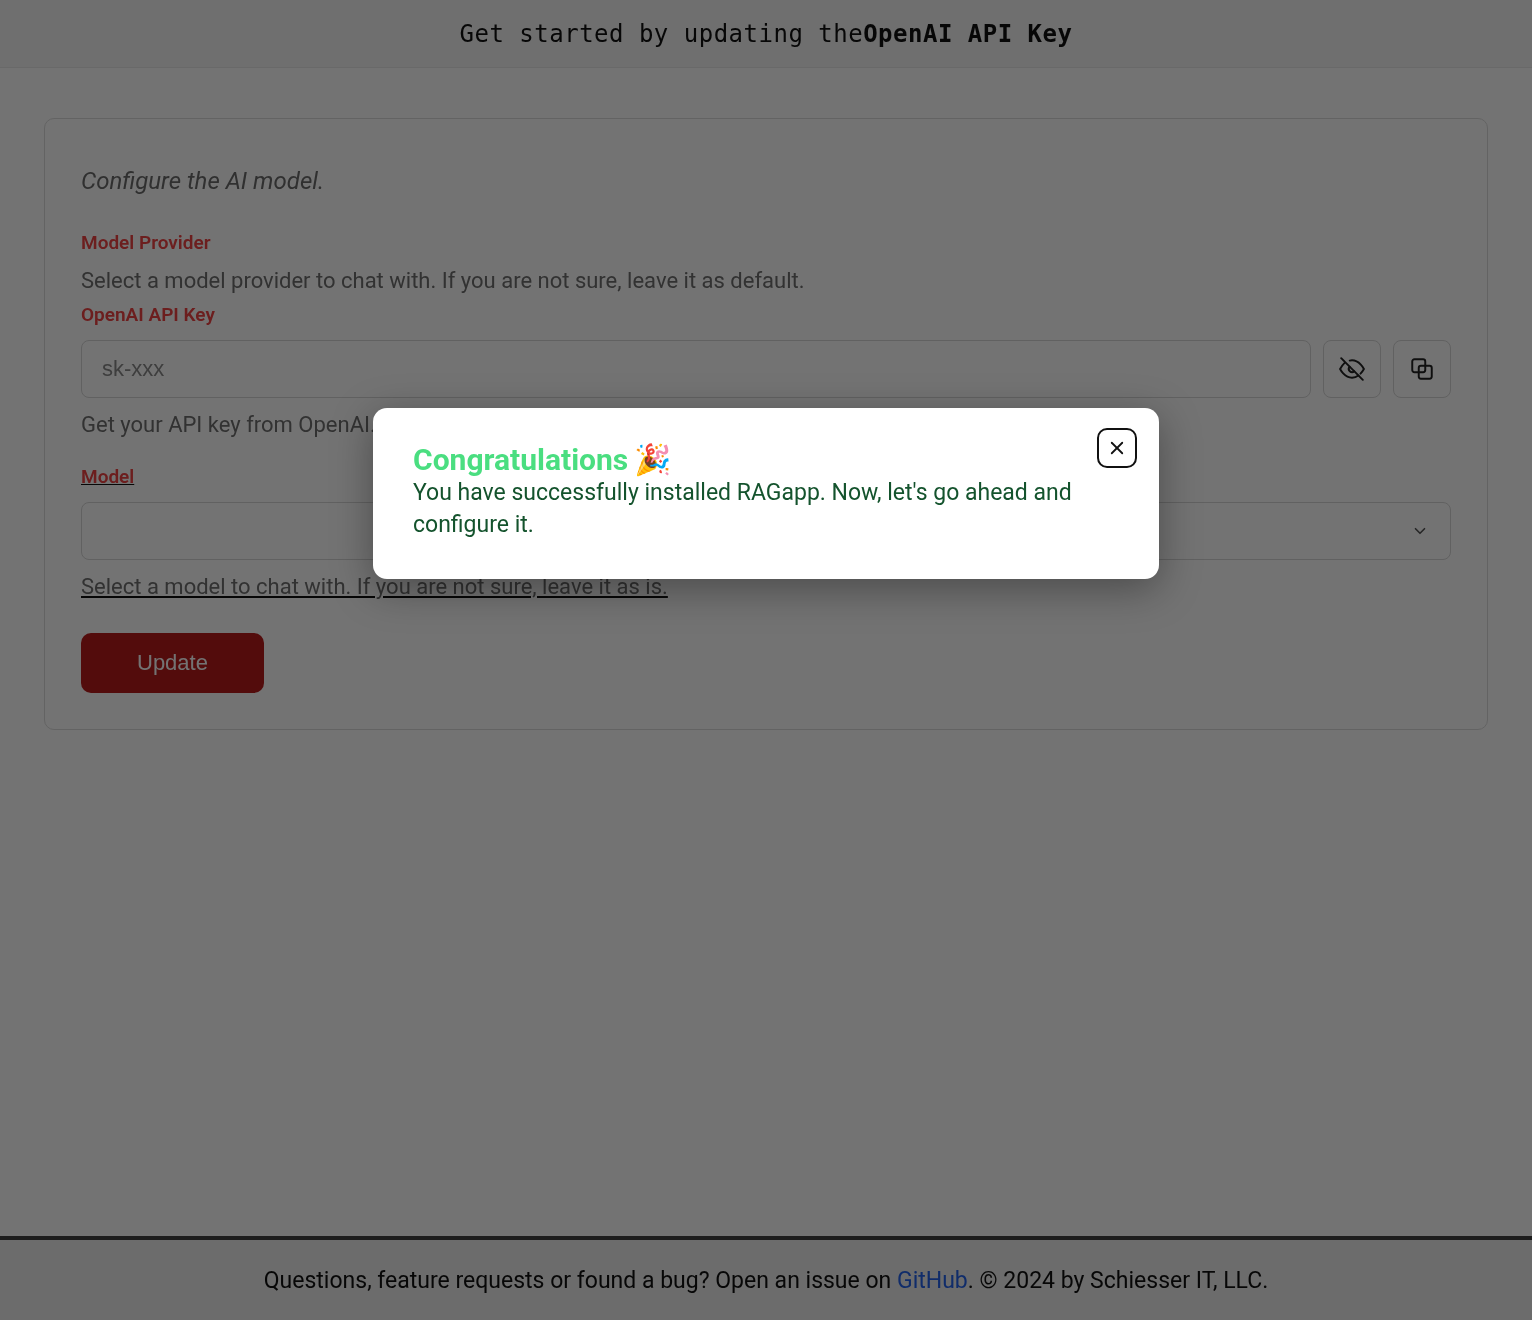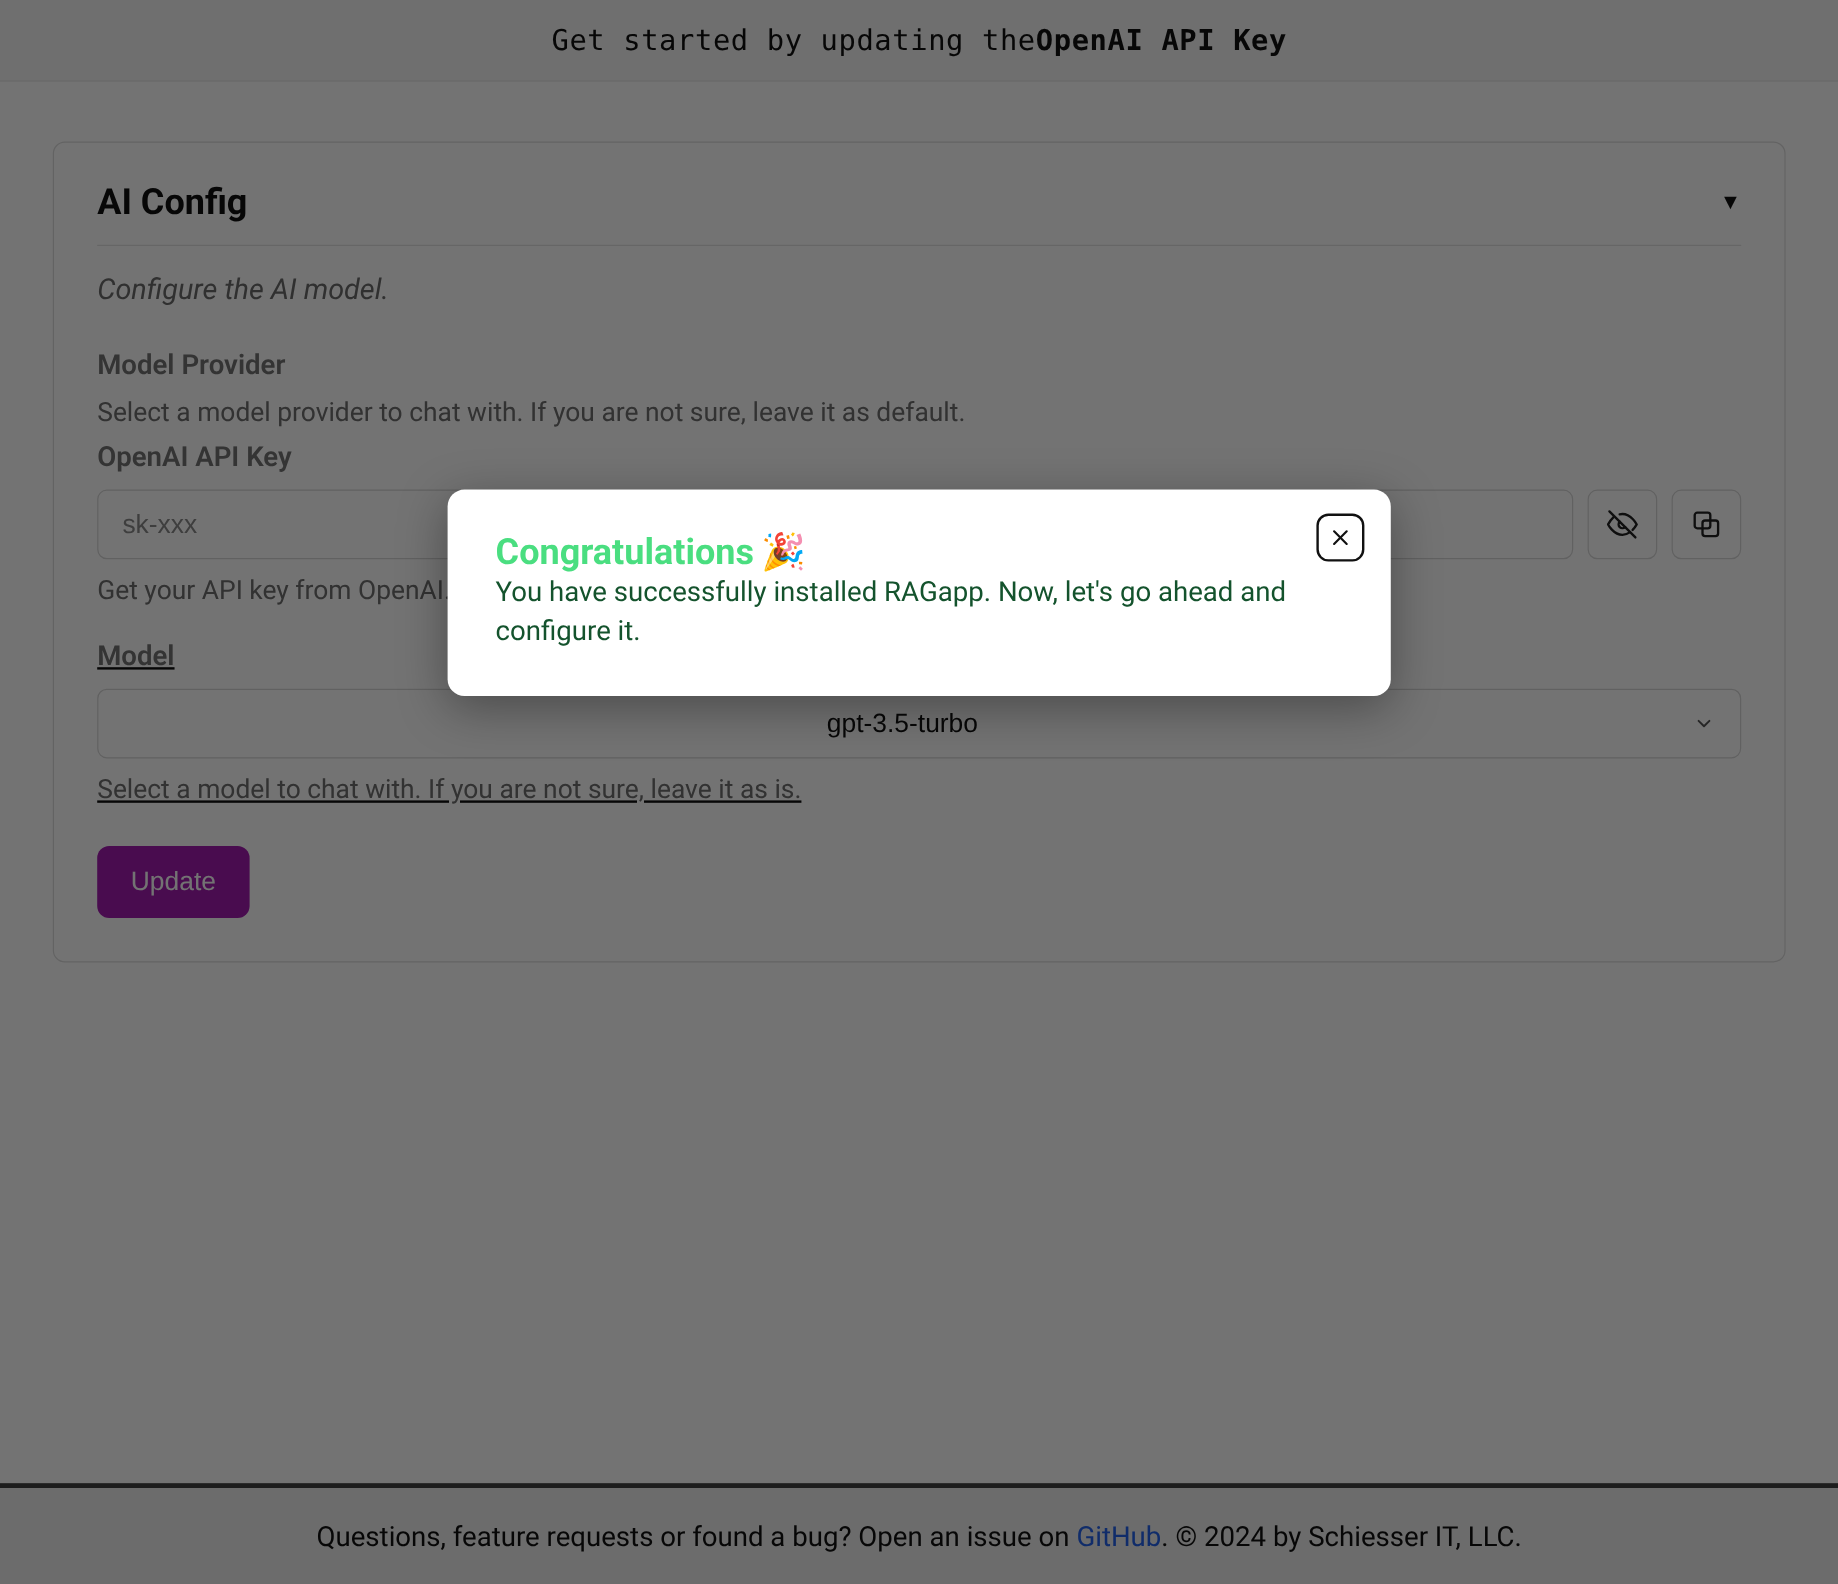--- a/index.html
+++ b/index.html
@@ -61,22 +61,22 @@
   .card-subtitle {
     font-style: italic;
     color: #6c6c6c;
     font-size: 24px;
     margin-top: 22px;
   }
 
   .form-group { margin-top: 36px; }
   .form-label {
     font-weight: 600;
-    font-size: 23px;
-    color: #737373;
+    font-size: 19px;
+    color: #ef4444;
     display: block;
     margin-bottom: 14px;
   }
 
   .select-wrap, .input-wrap {
     position: relative;
   }
 
   .select, .text-input {
     width: 100%;
@@ -123,26 +123,26 @@
     display: flex;
     align-items: center;
     justify-content: center;
     cursor: pointer;
     color: #222;
   }
   .icon-btn svg { width: 26px; height: 26px; display:block; }
 
   .update-btn {
     margin-top: 34px;
-    background: #a21caf;
+    background: #b91c1c;
     color: #fff;
     border: none;
     border-radius: 10px;
     height: 60px;
-    padding: 0 28px;
+    padding: 0 56px;
     font-size: 22px;
     font-weight: 500;
     cursor: pointer;
   }
 
   .label-tight { margin-top: 2px; }
 
   
   .footer {
     position: absolute;
@@ -210,24 +210,20 @@
 <body>
 
 <div class="top-banner">
   <span>Get started by updating the </span>
   <span class="bold">OpenAI API Key</span>
 </div>
 
 <div class="content">
   <div class="card">
 
-    <div class="card-header">
-      <div class="card-title">AI Config</div>
-      <div class="collapse-icon">▼</div>
-    </div>
 
     <div class="card-subtitle">Configure the AI model.</div>
 
     
     <div class="form-group">
       <label class="form-label">Model Provider</label>
       <div class="helper-text">Select a model provider to chat with. If you are not sure, leave it as default.</div>
     </div>
 
     

